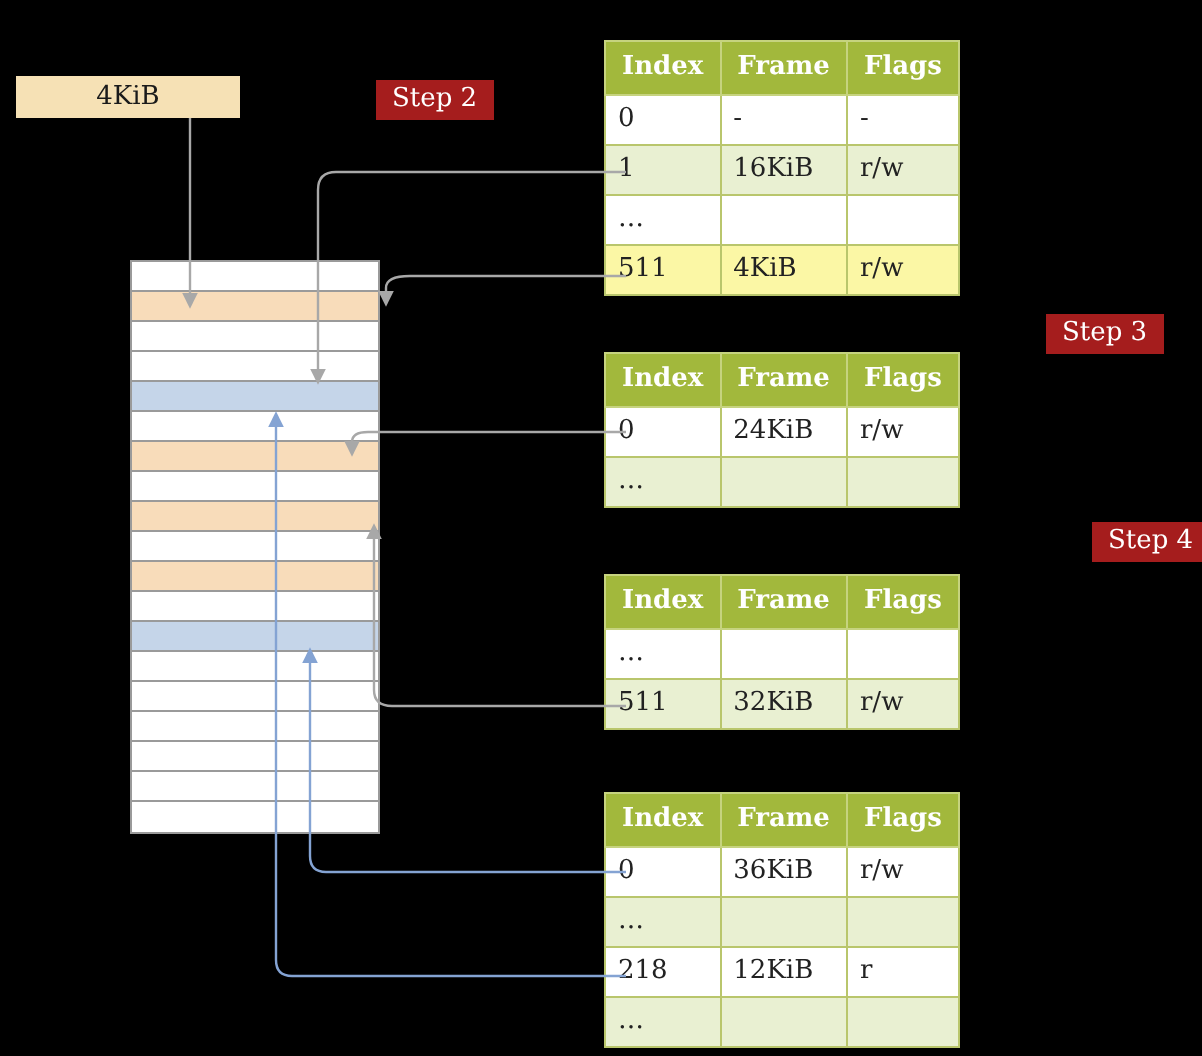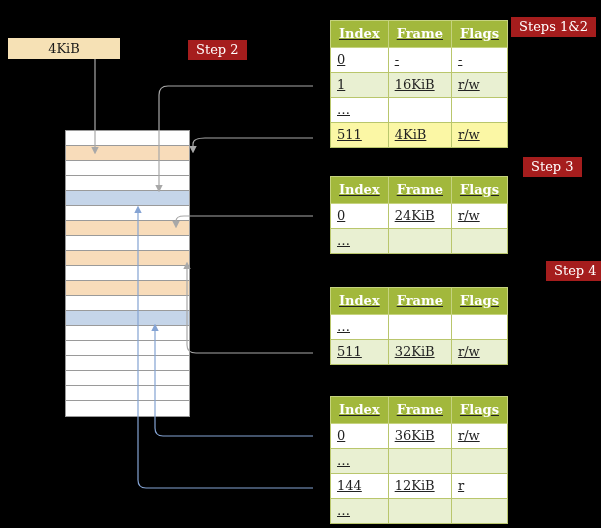--- a/index.html
+++ b/index.html
@@ -18,21 +18,21 @@
   .badge-2 { left:523px; top:157px; }
   .badge-3 { left:546px; top:261px; }
 
   .memory { position:absolute; left:65px; top:130px; width:125px;
             border:1px solid var(--mem-border); }
   .mem-row { height:15px; border-bottom:1px solid var(--mem-border); background:#fff; }
   .mem-row:last-child { border-bottom:none; }
   .mem-peach { background:var(--mem-peach); }
   .mem-blue  { background:var(--mem-blue); }
 
-  .tbl { position:absolute; left:330px; border-collapse:collapse; font-size:13px; color:#222;text-decoration:underline; }
+  .tbl { position:absolute; left:302px; border-collapse:collapse; font-size:13px; color:#222; }
   .tbl th { background:var(--olive); color:#fff; font-weight:bold; text-align:left;
             padding:5px 8px 6px; border:1px solid var(--olive-border); font-size:13px; }
   .tbl td { padding:4px 6px 5px; border:1px solid var(--table-border); background:#fff; height:25px; }
   .tbl td:nth-child(1), .tbl th:nth-child(1) { width:53px; }
   .tbl td:nth-child(2), .tbl th:nth-child(2) { width:63px; }
   .tbl td:nth-child(3), .tbl th:nth-child(3) { width:51px; }
   .row-green td  { background:var(--pale-green); }
   .row-yellow td { background:var(--highlight-yellow); }
   .tbl-0 { top:20px; } .tbl-1 { top:176px; } .tbl-2 { top:287px; } .tbl-3 { top:396px; }
 
@@ -44,21 +44,20 @@
   .head-b { fill:var(--arrow-blue); }
 </style>
 </head>
 <body>
 
 <div class="stage">
 
   <div class="frame-box">4KiB</div>
 
   <span class="badge badge-0">Step 2</span>
-  <span class="badge badge-1">Steps 1&amp;2</span>
   <span class="badge badge-2">Step 3</span>
   <span class="badge badge-3">Step 4</span>
 
   <div class="memory">
       <div class="mem-row"></div>
       <div class="mem-row mem-peach"></div>
       <div class="mem-row"></div>
       <div class="mem-row"></div>
       <div class="mem-row mem-blue"></div>
       <div class="mem-row"></div>
@@ -163,21 +162,21 @@
           <td>0</td>
           <td>36KiB</td>
           <td>r/w</td>
         </tr>
         <tr class="row-green">
           <td>…</td>
           <td></td>
           <td></td>
         </tr>
         <tr class="row-white">
-          <td>144</td>
+          <td>218</td>
           <td>12KiB</td>
           <td>r</td>
         </tr>
         <tr class="row-green">
           <td>…</td>
           <td></td>
           <td></td>
         </tr>
       </tbody>
   </table>

